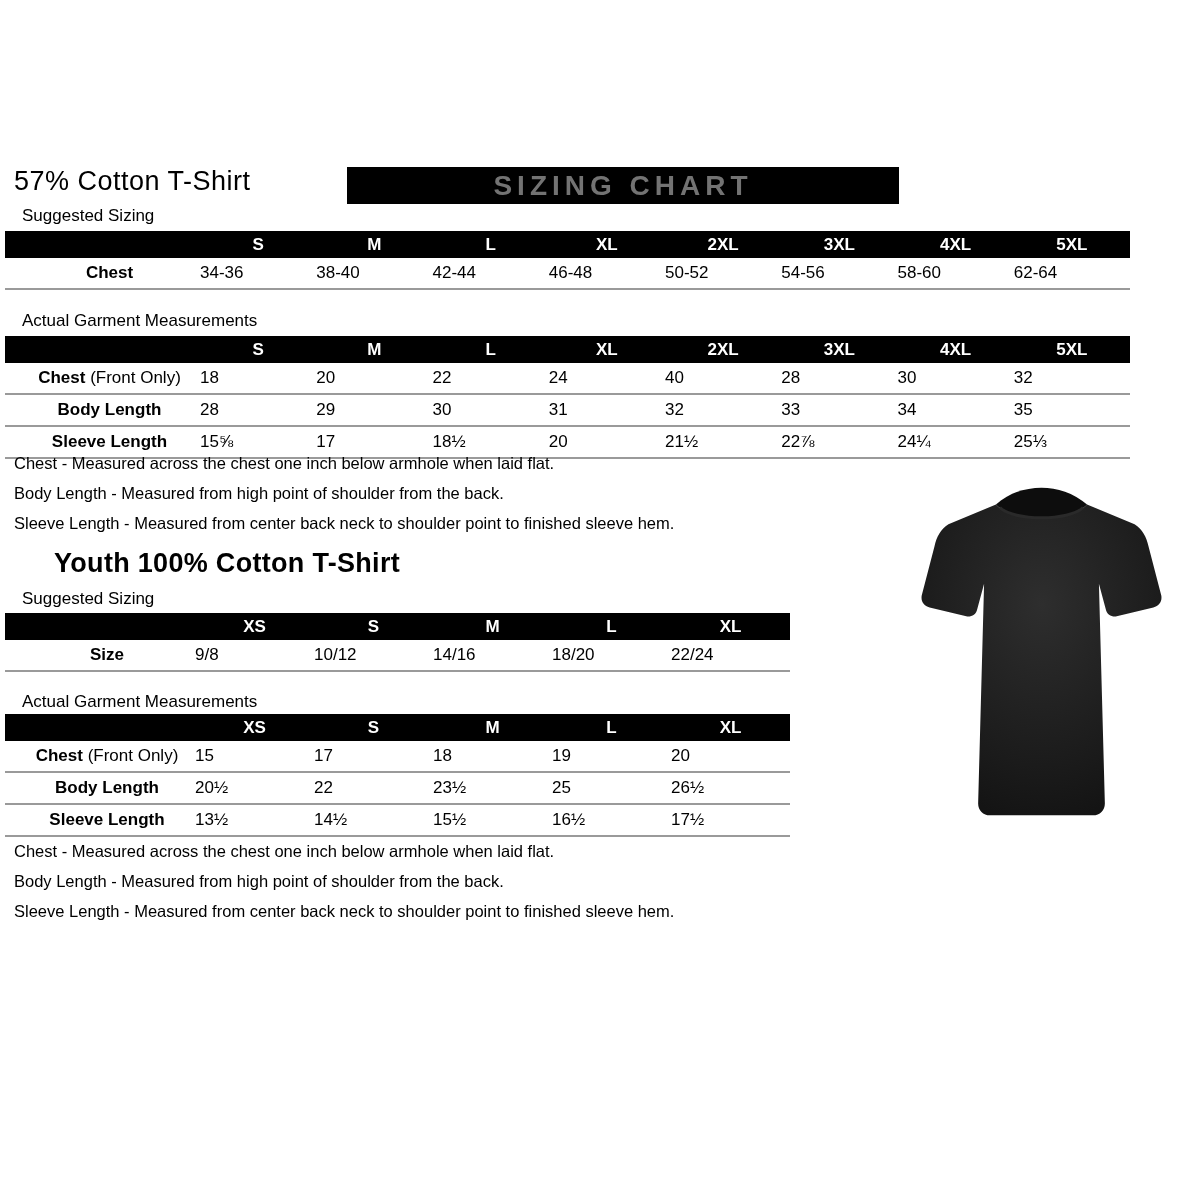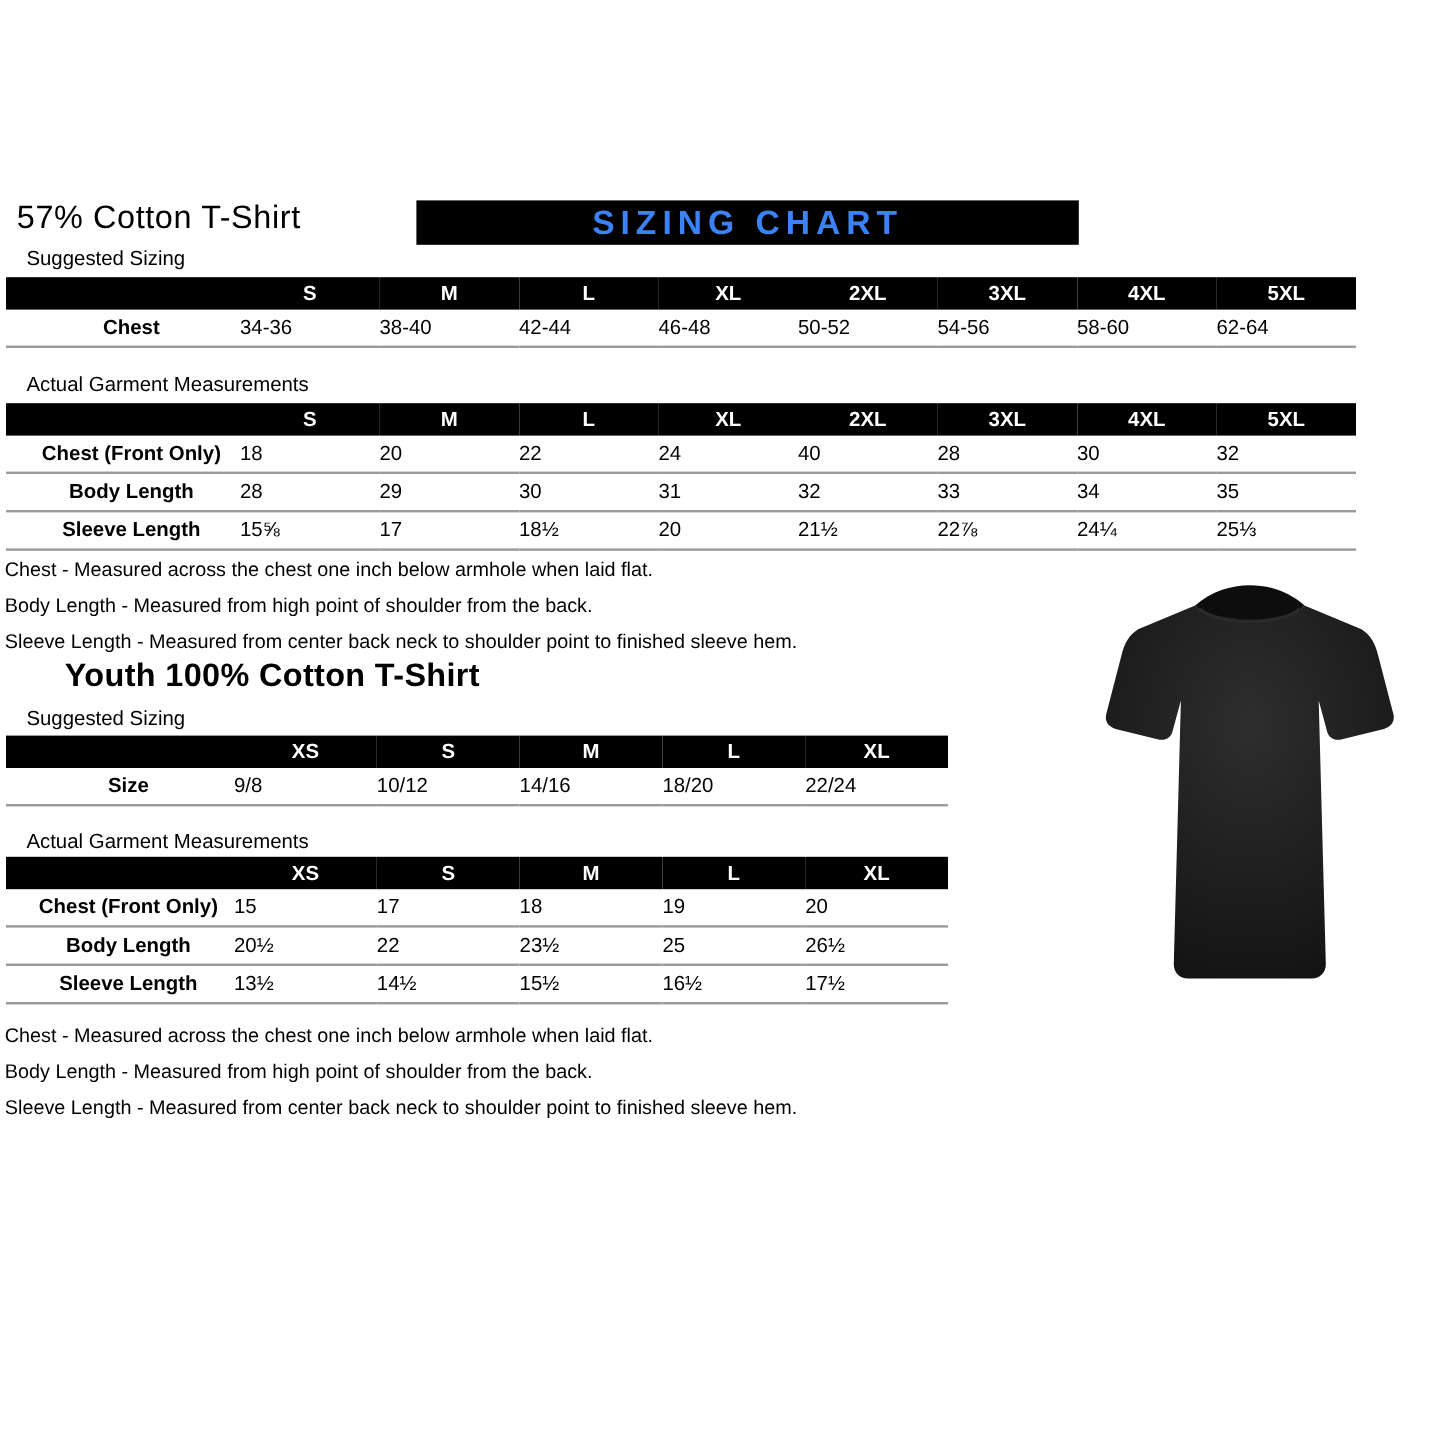--- a/index.html
+++ b/index.html
@@ -6,21 +6,21 @@
   body{
     width:1200px;height:1200px;background:#ffffff;position:relative;
     font-family:"Liberation Sans", sans-serif;color:#000;
     overflow:hidden;
   }
   .abs{position:absolute;}
   .adult-title{
     left:14px;top:166px;font-size:27px;font-weight:400;letter-spacing:0.5px;
   }
   .banner{
-    left:347px;top:167px;width:552px;height:37px;background:#000;color:#3b82f6;
+    left:347px;top:167px;width:552px;height:37px;background:#000;color:#737373;
     display:flex;align-items:center;justify-content:center;
     font-size:28px;font-weight:700;letter-spacing:5px;
   }
   .section-label{
     left:6px;font-size:17px;font-weight:400;margin-left:16px;
   }
   table.tbl{
     position:absolute;left:5px;border-collapse:collapse;table-layout:fixed;
     font-size:17px;
   }
@@ -30,22 +30,22 @@
   table.youth col.lab{width:190px;}
   tr.hd th{
     background:#000;color:#fff;font-weight:700;height:27px;
     text-align:center;padding:0;font-size:17px;
   }
   tbody td{
     text-align:left;height:30px;padding:0;
   }
   tbody tr{border-bottom:2px solid #9a9a9a;}
   td.lbl{text-align:center;padding-left:14px;font-weight:700;}
-  td.lbl .suffix{font-weight:700;}
-  .notes{left:4px;margin-top:12px;}
+  td.lbl .suffix{font-weight:400;}
+  .notes{left:14px;}
   .note{font-size:16.5px;line-height:30px;white-space:nowrap;}
   .youth-title{
     left:6px;top:548px;font-size:27px;font-weight:700;letter-spacing:0.3px;margin-left:48px;
   }
   .tshirt-wrap{
     left:893px;top:476px;width:297px;height:352px;
   }
 </style>
 </head>
 <body>

